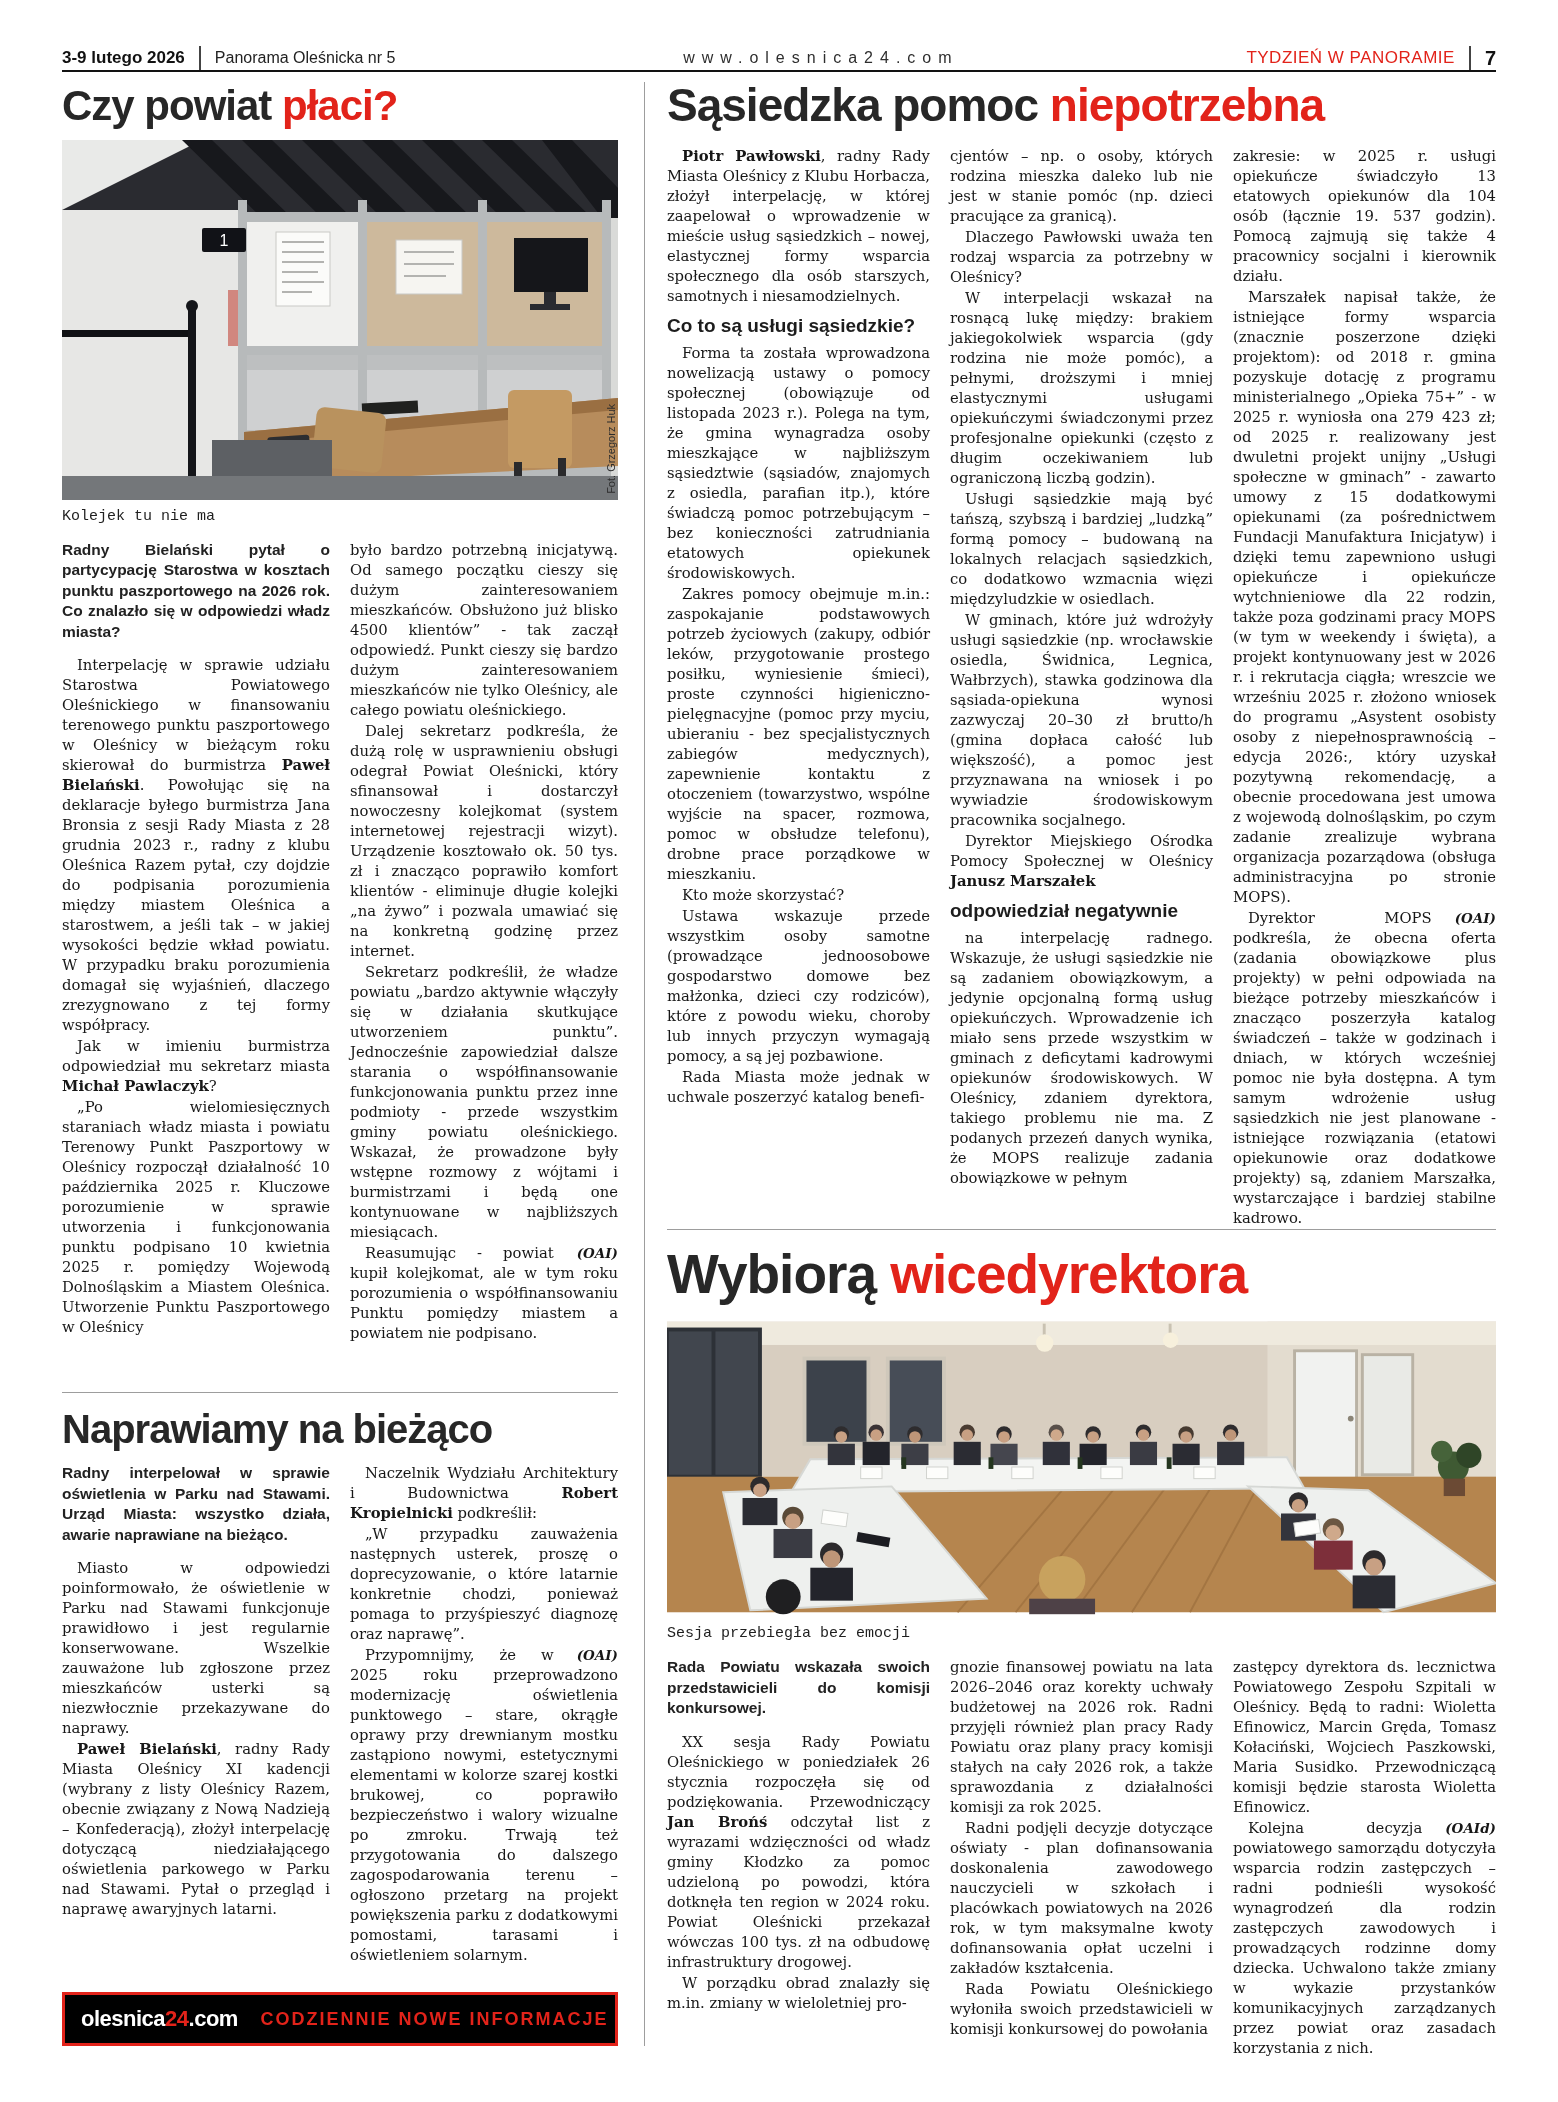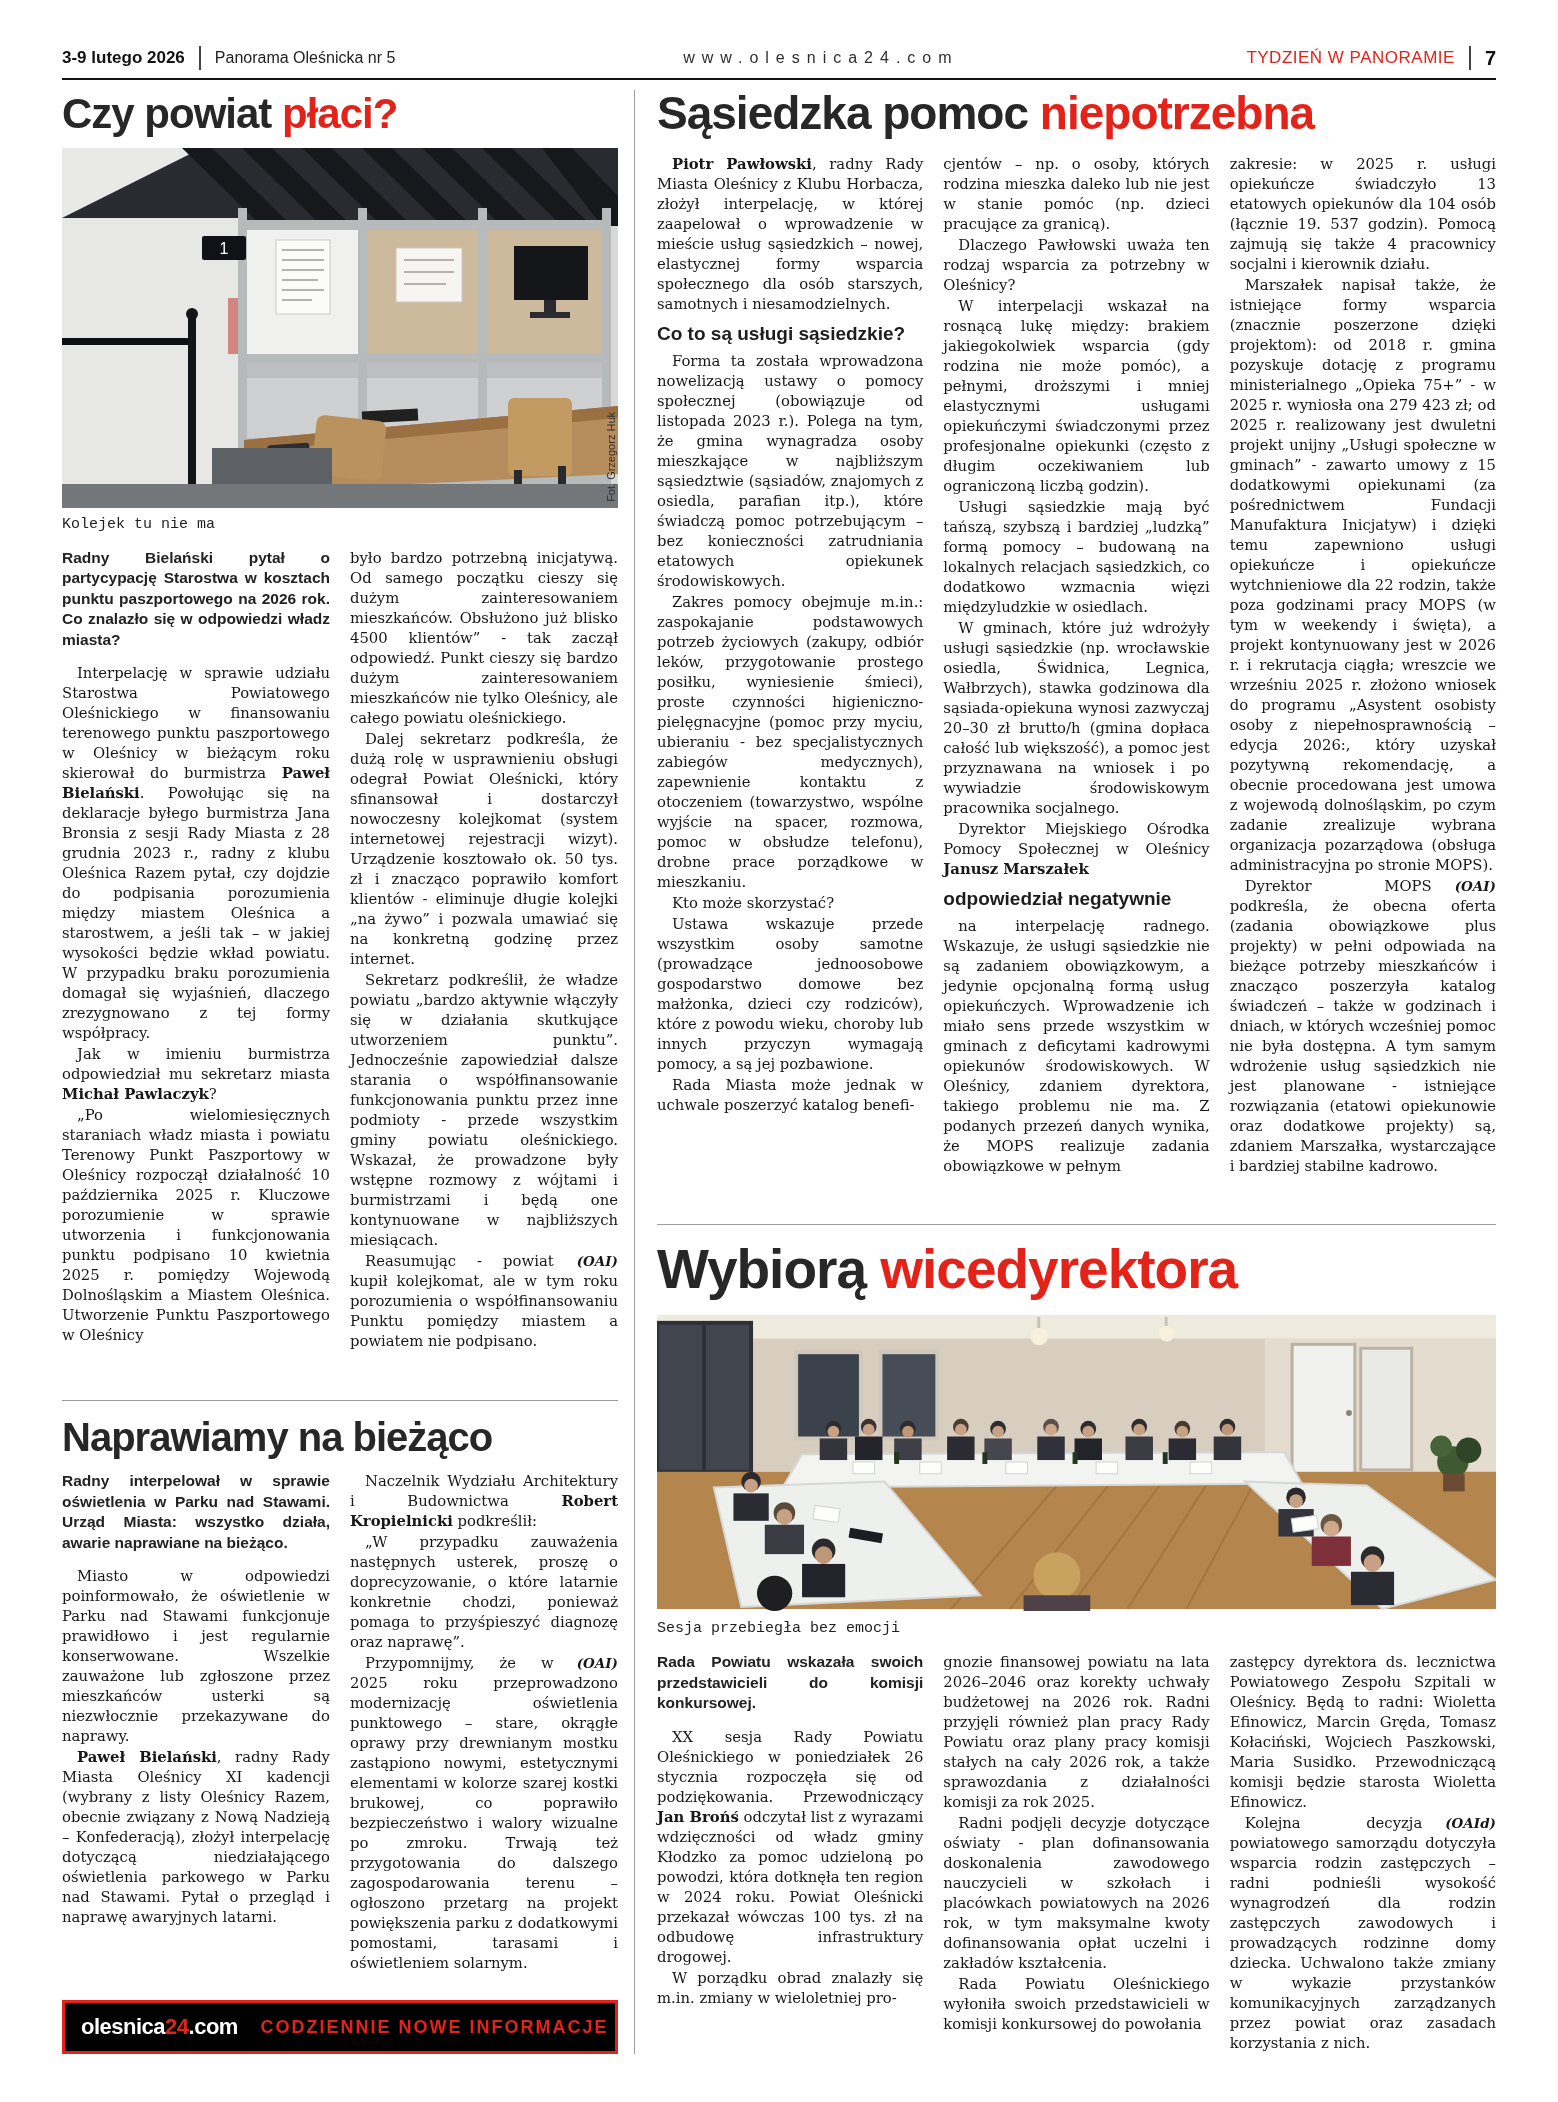--- a/index.html
+++ b/index.html
@@ -3,34 +3,34 @@
 <meta charset="utf-8">
 <style>
   html,body{margin:0;padding:0;background:#ffffff;}
   body{width:1558px;height:2102px;overflow:hidden;position:relative;
        font-family:"DejaVu Serif", serif;color:#1b1b1b;}
   .page{position:absolute;inset:0;padding:46px 62px 24px;box-sizing:border-box;}
 
   
   .topbar{display:flex;align-items:center;gap:14px;
           font-family:"Liberation Sans", sans-serif;
-          padding-bottom:8px;border-bottom:2.5px solid #121212;}
+          border-bottom:2.5px solid #121212;}
   .tb-date{font-weight:bold;font-size:17px;color:#111;}
   .tb-sep{width:2px;height:24px;background:#444;}
   .tb-issue{font-size:16px;color:#222;}
   .tb-site{flex:1;text-align:center;font-size:16px;letter-spacing:7px;color:#2e2e2e;}
   .tb-section{color:var(--red);font-weight:normal;font-size:17px;letter-spacing:.5px;}
   .tb-page{font-weight:bold;font-size:20px;color:#111;}
 
   :root{--red:#e2231a;--rule:#9d9d9d;}
 
   
   .content{display:flex;margin-top:10px;height:1964px;}
   .left{width:556px;flex:none;border-right:1px solid var(--rule);
-        padding-right:16px;display:flex;flex-direction:column;}
+        padding-right:26px;display:flex;flex-direction:column;}
   .right{flex:1;min-width:0;padding-left:22px;display:flex;flex-direction:column;}
 
   
   .hl{font-family:"Liberation Sans", sans-serif;font-weight:bold;color:#272727;
       margin:0;letter-spacing:-1px;line-height:1.04;}
   .hl .red{color:var(--red);}
   .hl1{font-size:42px;margin:2px 0 12px;}
   .hl2{font-size:46px;margin:0 0 16px;}
   .hl3{font-size:55px;margin:14px 0 14px;}
   .hl4{font-size:40px;margin:14px 0 12px;}

